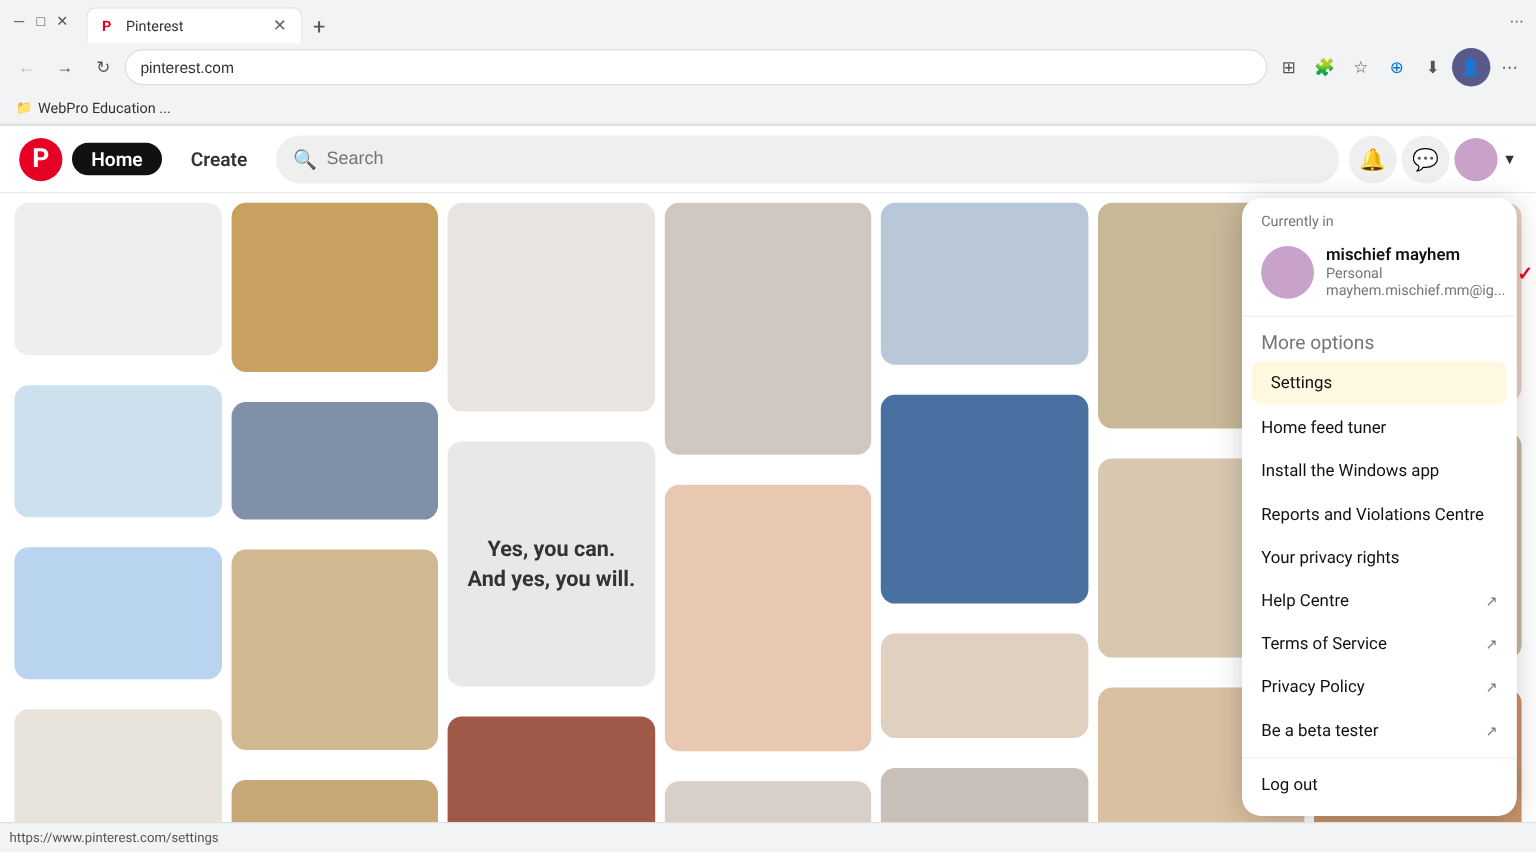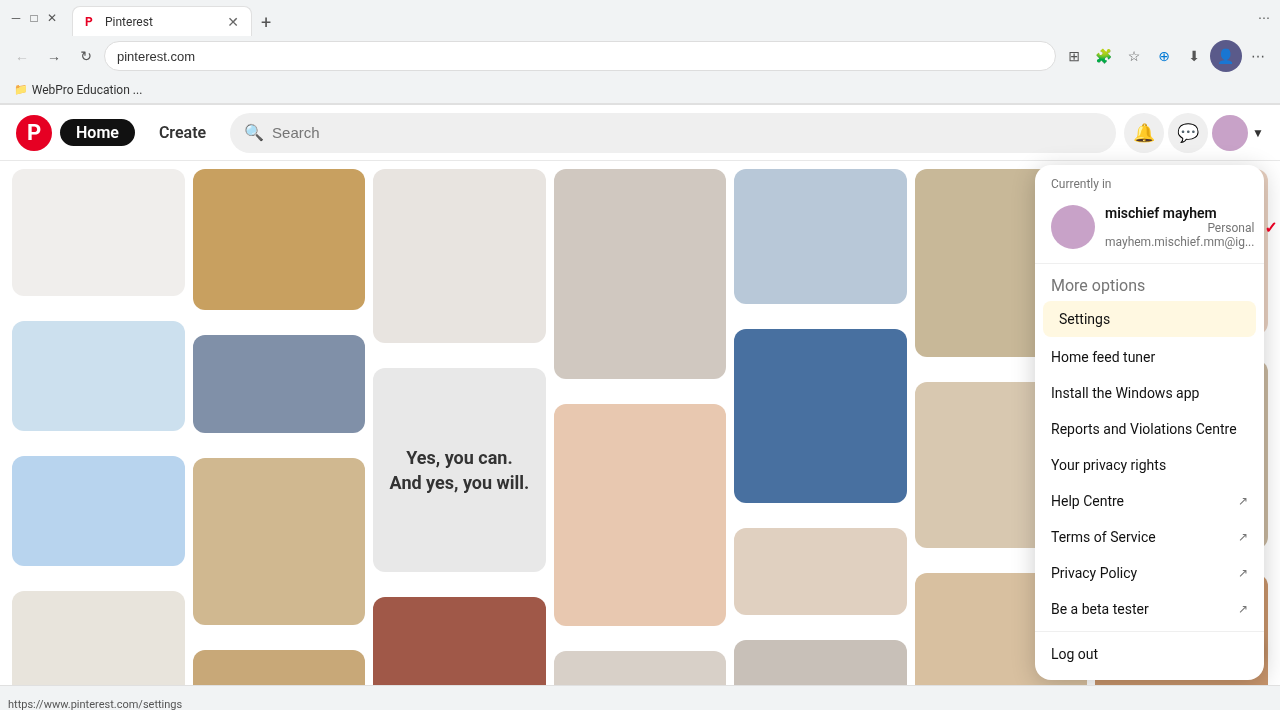--- a/index.html
+++ b/index.html
@@ -42,21 +42,21 @@
     .user-avatar { width: 36px; height: 36px; border-radius: 50%; background: #c8a2c8; display: flex; align-items: center; justify-content: center; color: #fff; font-size: 16px; cursor: pointer; }
     .dropdown-arrow { color: #333; font-size: 12px; cursor: pointer; }
 
     
     .dropdown-menu { position: absolute; top: 60px; right: 16px; width: 229px; background: #fff; border-radius: 16px; box-shadow: 0 4px 24px rgba(0,0,0,0.2); z-index: 1000; padding-bottom: 8px; }
     .dropdown-section-label { font-size: 12px; color: #767676; padding: 12px 16px 4px; }
     .dropdown-user-item { display: flex; align-items: center; gap: 10px; padding: 10px 16px; cursor: pointer; }
     .dropdown-user-avatar { width: 44px; height: 44px; border-radius: 50%; background: #c8a2c8; flex-shrink: 0; display: flex; align-items: center; justify-content: center; overflow: hidden; }
     .dropdown-user-info { flex: 1; }
     .dropdown-user-name { font-size: 14px; font-weight: 600; color: #111; }
-    .dropdown-user-type { font-size: 12px; color: #767676; text-align: right; }
+    .dropdown-user-type { font-size: 12px; color: #767676; }
     .dropdown-user-email { font-size: 12px; color: #767676; }
     .checkmark { color: #e60023; font-size: 16px; font-weight: bold; }
     .dropdown-divider { height: 1px; background: #efefef; margin: 4px 0; }
     .dropdown-section-options { font-size: 16px; color: #767676; padding: 8px 16px 4px; }
     .dropdown-menu-item { display: flex; align-items: center; justify-content: space-between; padding: 10px 16px; cursor: pointer; font-size: 14px; color: #111; }
     .external-icon { font-size: 12px; color: #767676; }
 
     
     .highlight-circle { width: 44px; height: 44px; border-radius: 50%; background: #ffd700; position: absolute; top: 210px; right: 60px; z-index: 999; }
 
@@ -239,15 +239,15 @@
       <span>Log out</span>
     </div>
   </div>
 
   <div style="position:absolute; bottom:16px; right:16px; width:40px; height:40px; border-radius:50%; background:#fff; border:2px solid #ccc; display:flex; align-items:center; justify-content:center; cursor:pointer; font-size:18px; color:#555; box-shadow:0 2px 8px rgba(0,0,0,0.15);">
     <span>?</span>
   </div>
 
 </div>
 
-<div style="background:#f1f3f4; border-top:1px solid #e0e0e0; height:20px; display:flex; align-items:flex-start; padding:12px 8px;">
+<div style="background:#f1f3f4; border-top:1px solid #e0e0e0; height:20px; display:flex; align-items:center; padding:12px 8px;">
   <span style="font-size:11px; color:#555;">https://www.pinterest.com/settings</span>
 </div>
 
 </body></html>

